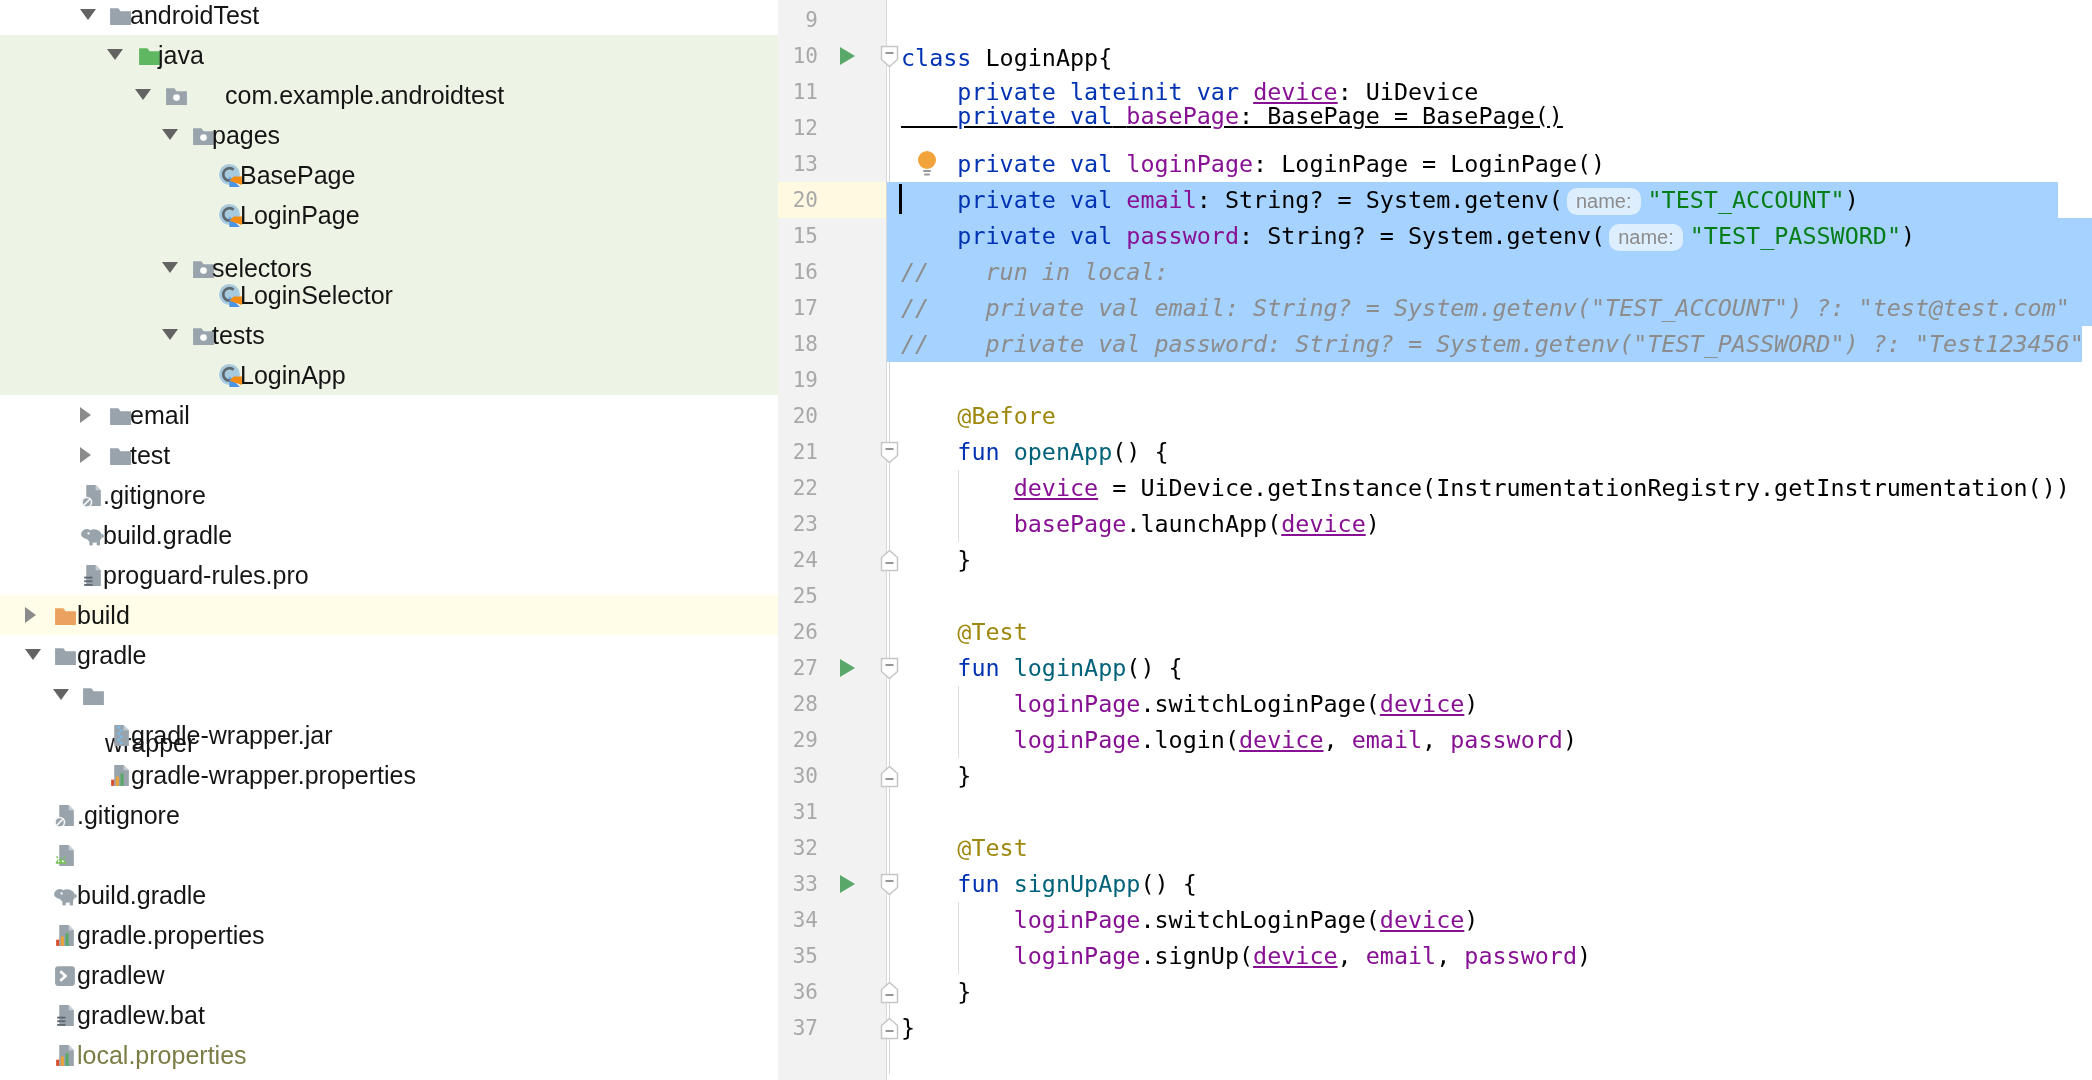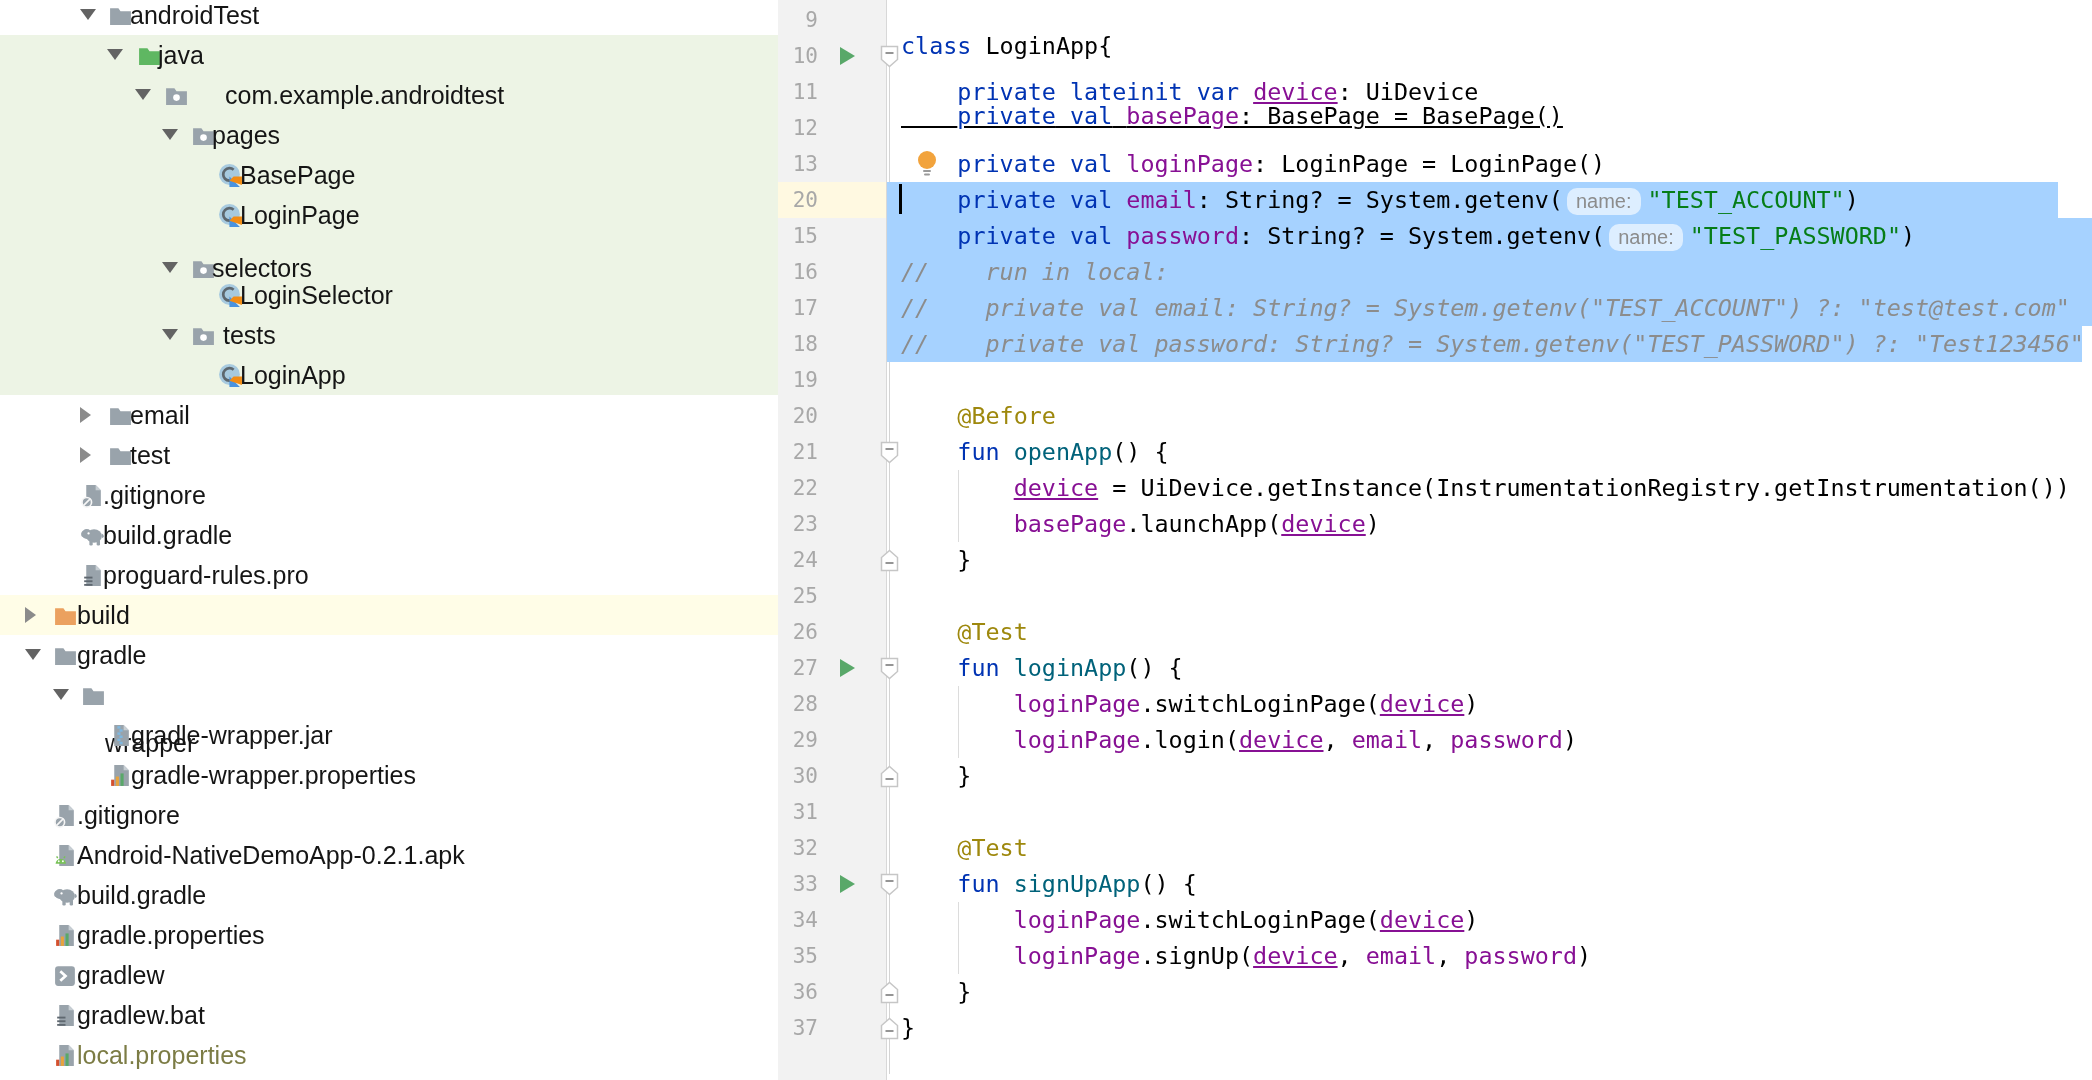--- a/index.html
+++ b/index.html
@@ -111,21 +111,21 @@
             <polygon points="11,17 15,13 23,13 23,21" fill="#f28c15"></polygon>
           </svg></span>
         <span class="tlabel" style="left: 240px;">LoginSelector</span>
       </div>
       <div class="tree-row" style="top: 315px;">
         <span class="arrow open" style="left: 162px;"></span>
         <span class="ticon" style="left: 191px;"><svg viewBox="0 0 24 24" width="25" height="25">
             <path d="M2 5 h8 l2 3 h10 v13 h-20 z" fill="#99a3ab"></path>
             <circle cx="12" cy="14" r="3.2" fill="#fff"></circle>
           </svg></span>
-        <span class="tlabel" style="left: 212px; margin-left: 11px;">tests</span>
+        <span class="tlabel" style="left: 212px;">tests</span>
       </div>
       <div class="tree-row" style="top: 355px;">
         <span class="ticon" style="left: 218px;"><svg viewBox="0 0 24 24" width="25" height="25">
             <circle cx="11" cy="11" r="10" fill="#a7cadf"></circle>
             <path d="M15 6.5 a6 6 0 1 0 0 9" fill="none" stroke="#5d676e" stroke-width="2.6"></path>
             <polygon points="11,23 11,13 21,23" fill="#4a93e0"></polygon>
             <polygon points="11,17 15,13 23,13 23,21" fill="#f28c15"></polygon>
           </svg></span>
         <span class="tlabel" style="left: 240px;">LoginApp</span>
       </div>
@@ -236,21 +236,20 @@
       <div class="tree-row" style="top: 835px;">
         <span class="ticon" style="left: 53px;"><svg viewBox="0 0 24 24" width="25" height="25">
             <path d="M6 2 h9 l5 5 v15 h-14 z" fill="#99a3ab"></path>
             <path d="M15 2 l5 5 h-5 z" fill="#c7ced3"></path>
             <path d="M2.5 20 a5 5 0 0 1 10 0 z" fill="#78c257"></path>
             <line x1="4.5" y1="14.5" x2="3.5" y2="12.8" stroke="#78c257" stroke-width="1.4"></line>
             <line x1="10.5" y1="14.5" x2="11.5" y2="12.8" stroke="#78c257" stroke-width="1.4"></line>
             <circle cx="5.5" cy="17.5" r=".9" fill="#fff"></circle>
             <circle cx="9.5" cy="17.5" r=".9" fill="#fff"></circle>
           </svg></span>
-        <span class="tlabel" style="left: 77px;">Android-NativeDemoApp-0.2.1.apk</span>
       </div>
       <div class="tree-row" style="top: 875px;">
         <span class="ticon" style="left: 53px;"><svg viewBox="0 0 24 24" width="25" height="25">
             <g fill="#99a3ab">
               <ellipse cx="13.5" cy="12.5" rx="7.5" ry="6.5"></ellipse>
               <circle cx="6.5" cy="10.5" r="4.8"></circle>
               <path d="M3.2 7.5 q-2.6 1 -2 4.4 q.3 1.6 2 1.4 l1.4 -1.2 z"></path>
               <rect x="9" y="16" width="3.2" height="5.5" rx="1.2"></rect>
               <rect x="16" y="16" width="3.2" height="5.5" rx="1.2"></rect>
               <path d="M20.5 10 q2.6 .6 2.3 3.4 l-1.8 1.2 z"></path>
@@ -307,21 +306,21 @@
   <div class="fold-line"></div>
   <div id="editor-content">
       <div class="lnum" style="top: 2px;">9</div>
       <div class="code-line" style="top: 2px;"></div>
       <div class="lnum" style="top: 38px;">10</div>
       <div class="run-arrow" style="top: 47px;"></div>
       <div class="fold-ic" style="top: 45px;"><svg viewBox="0 0 19 23" width="19" height="23">
           <path d="M1.5 1.5 h16 v13 l-8 7 l-8 -7 z" fill="#fff" stroke="#c6c6c6" stroke-width="1.5"></path>
           <line x1="5.5" y1="8" x2="13.5" y2="8" stroke="#8a8a8a" stroke-width="1.8"></line>
         </svg></div>
-      <div class="code-line" style="top: 28px; text-align: right;"><span class="kw">class</span><span> LoginApp{</span></div>
+      <div class="code-line" style="top: 40px; text-align: right;"><span class="kw">class</span><span> LoginApp{</span></div>
       <div class="lnum" style="top: 74px;">11</div>
       <div class="code-line" style="top: 74px;"><span>    </span><span class="kw">private</span><span> </span><span class="kw">lateinit</span><span> </span><span class="kw">var</span><span> </span><span class="propu">device</span><span>: UiDevice</span></div>
       <div class="lnum" style="top: 110px;">12</div>
       <div class="code-line" style="top: 98px; text-decoration: underline;"><span>    </span><span class="kw">private</span><span> </span><span class="kw">val</span><span> </span><span class="prop">basePage</span><span>: BasePage = BasePage()</span></div>
       <div class="lnum" style="top: 146px;">13</div>
       <div class="bulb" style="top: 149px;"><svg viewBox="0 0 26 30" width="26" height="30">
           <circle cx="13" cy="11" r="9" fill="#f2a33c"></circle>
           <rect x="9" y="21" width="8" height="2" rx="1" fill="#9a9a9a"></rect>
           <rect x="10" y="24.5" width="6" height="2" rx="1" fill="#9a9a9a"></rect>
         </svg></div>

